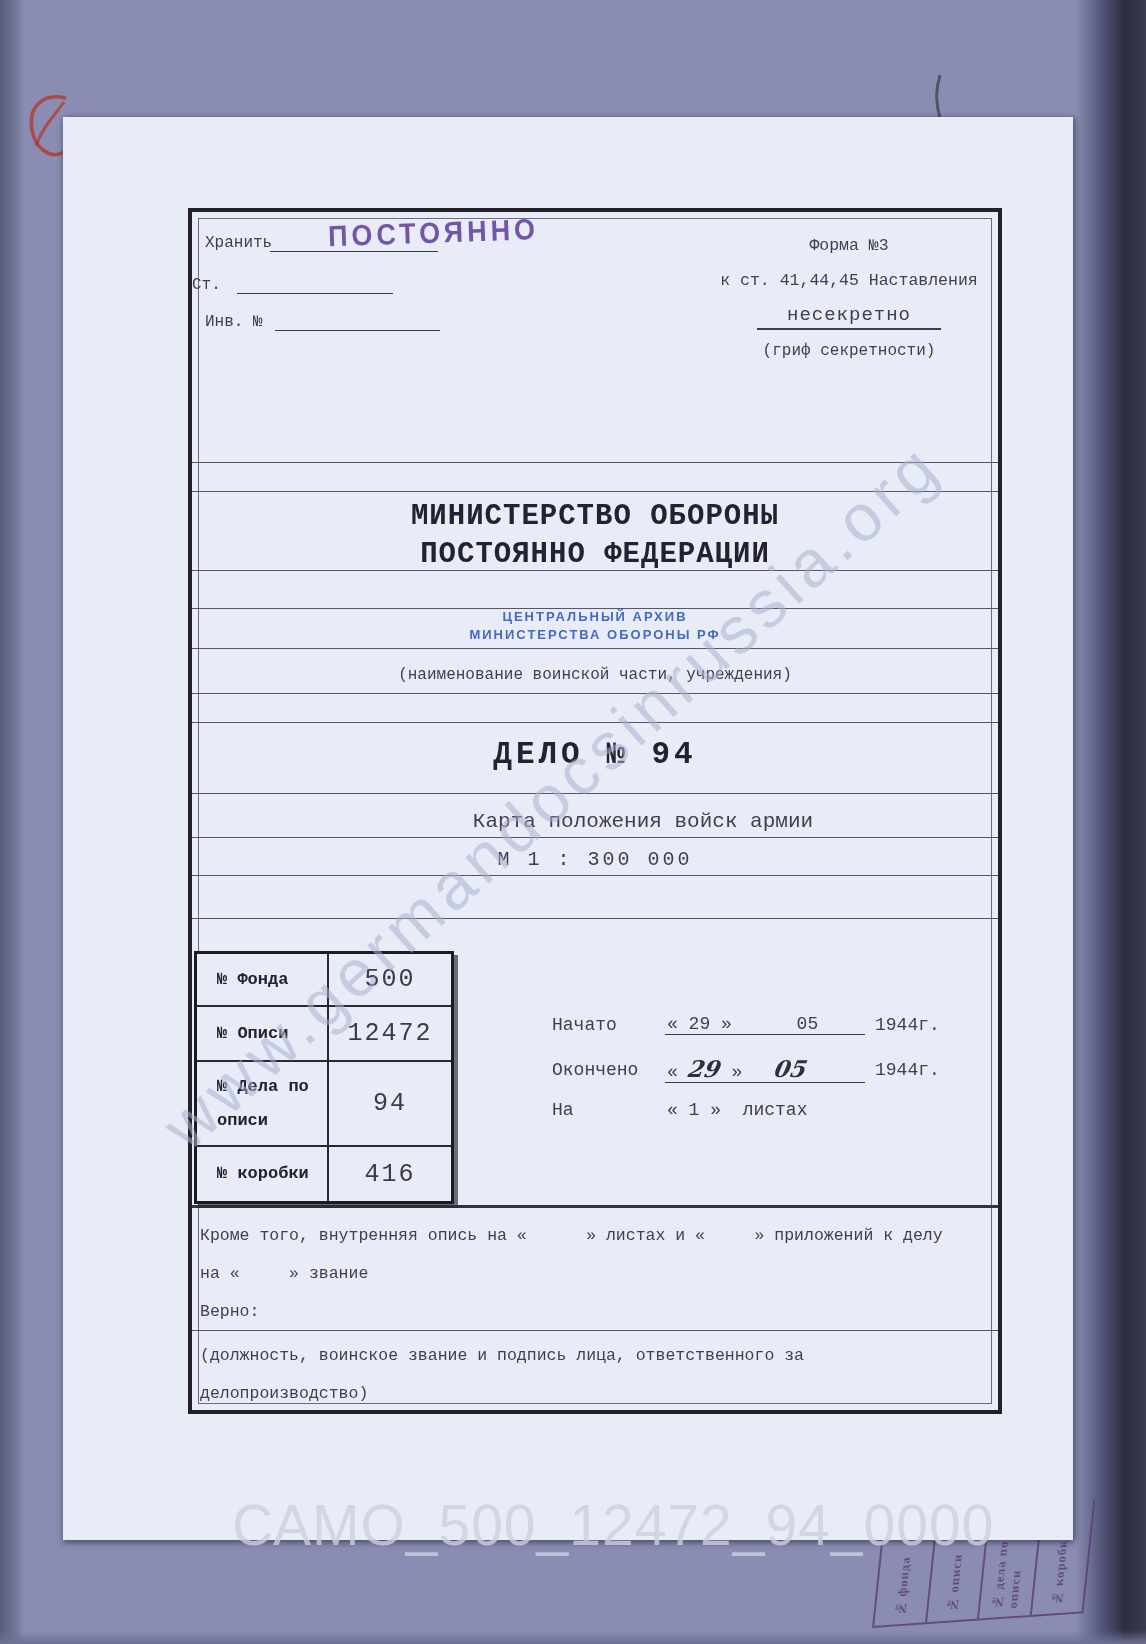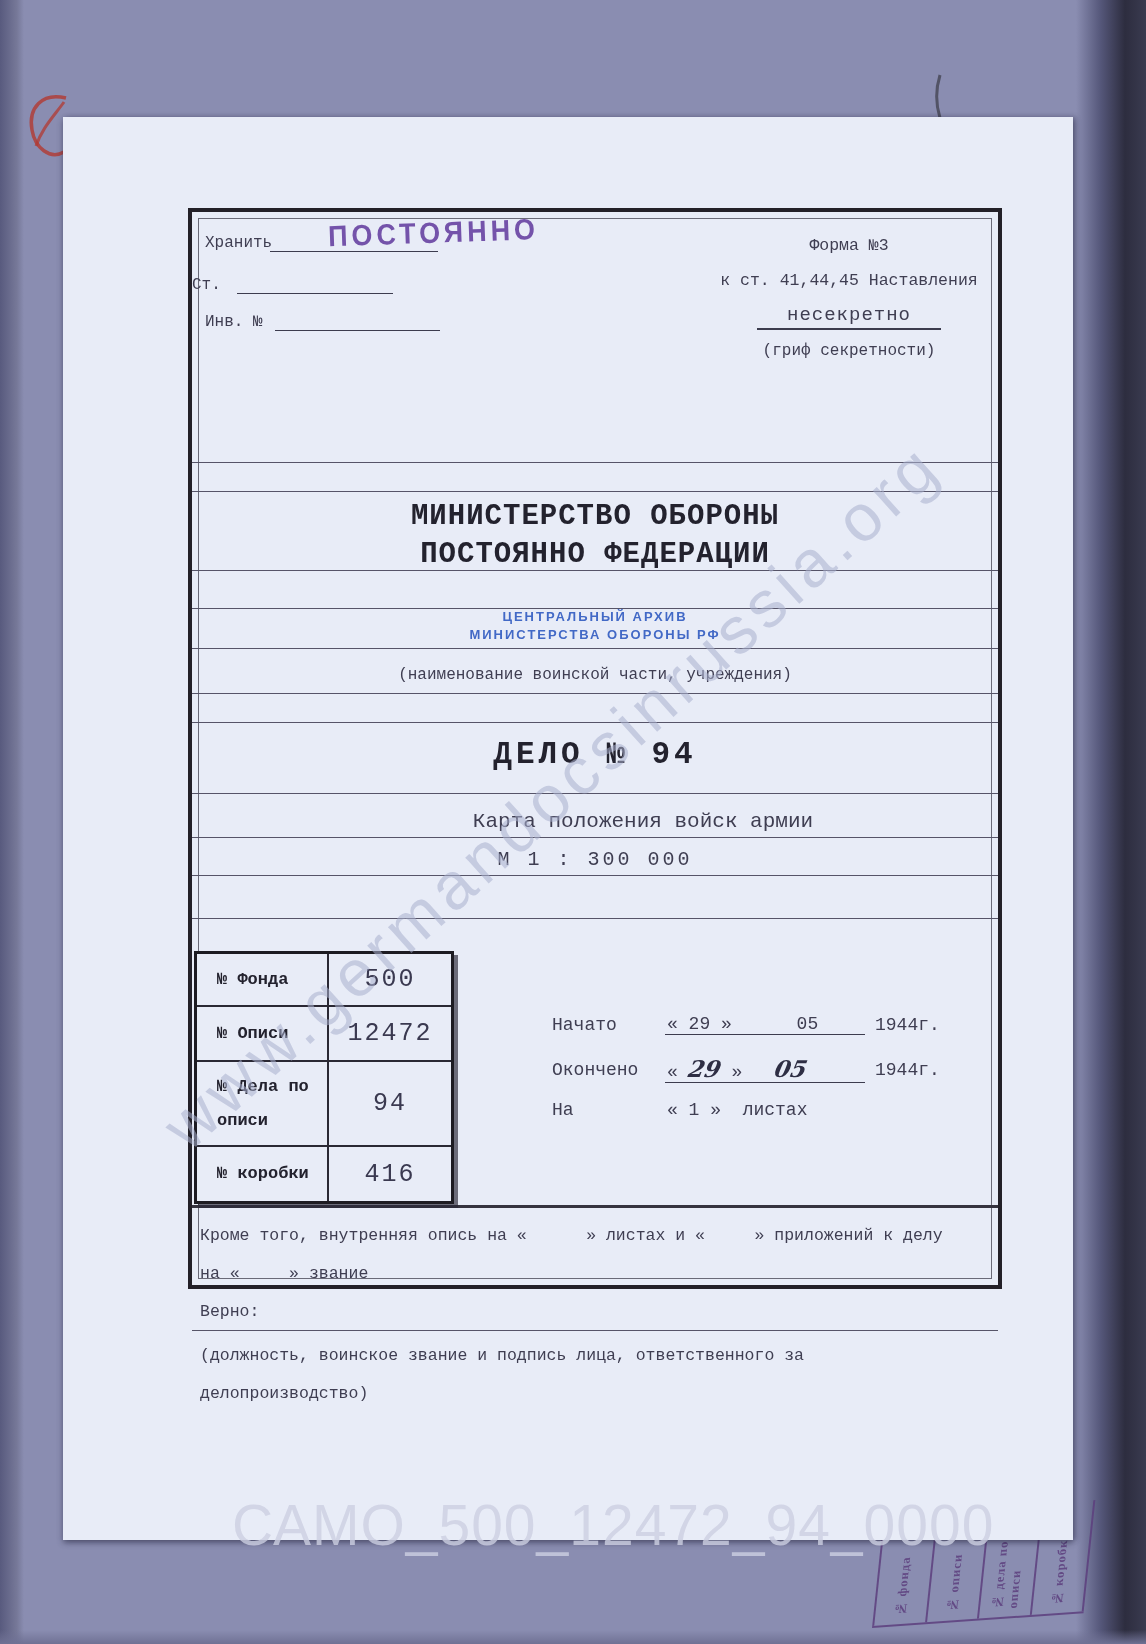--- a/index.html
+++ b/index.html
@@ -39,21 +39,21 @@
   .corner-cell:last-child{border-right:2px solid var(--corner-stamp);}
   .vtext{writing-mode:vertical-rl; transform:rotate(180deg); white-space:nowrap; letter-spacing:1px;}
 
   
   .page{
     position:absolute; left:63px; top:117px; width:1010px; height:1423px;
     background:var(--page); z-index:3;
     box-shadow:0 3px 6px rgba(30,30,55,.45), 3px 0 5px rgba(30,30,55,.3);
   }
   .frame{
-    position:absolute; left:125px; top:91px; width:814px; height:1081px;
+    position:absolute; left:125px; top:91px; width:814px; height:1206px;
     border:4px solid var(--frame);
   }
   .frame-inner{position:absolute; left:6px; top:6px; right:6px; bottom:6px;
     border:1px solid #6a6a78; pointer-events:none;}
   .rline{position:absolute; left:0; width:806px; height:0; border-top:1.5px solid var(--line);}
   .rline.bold{border-top:3px solid #35333f;}
 
   .lbl{position:absolute; font-size:16px; color:var(--ink); white-space:pre;}
   .uline{position:absolute; border-bottom:1.5px solid #3c3c4e;}
 

